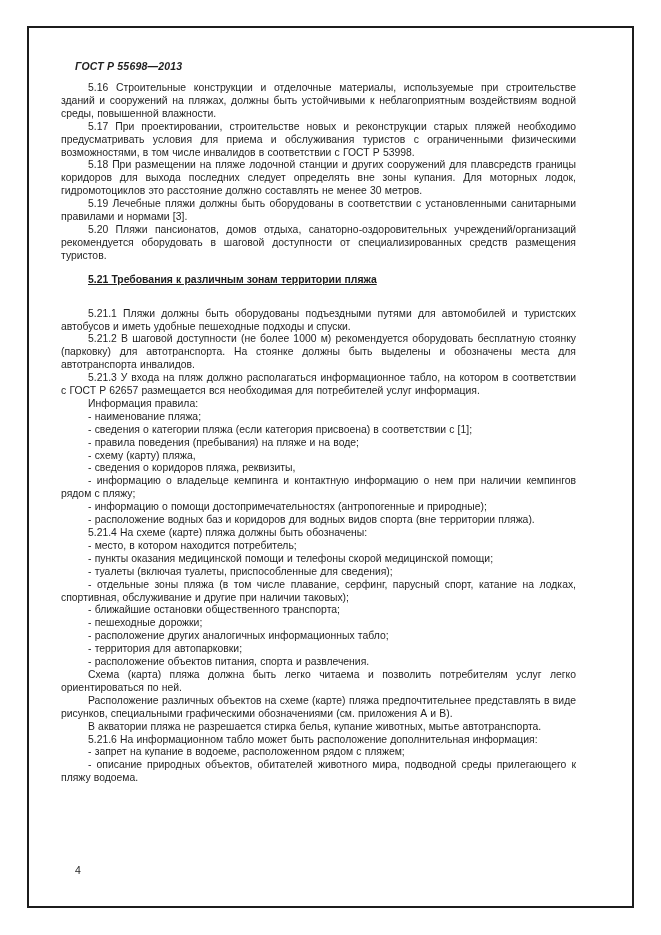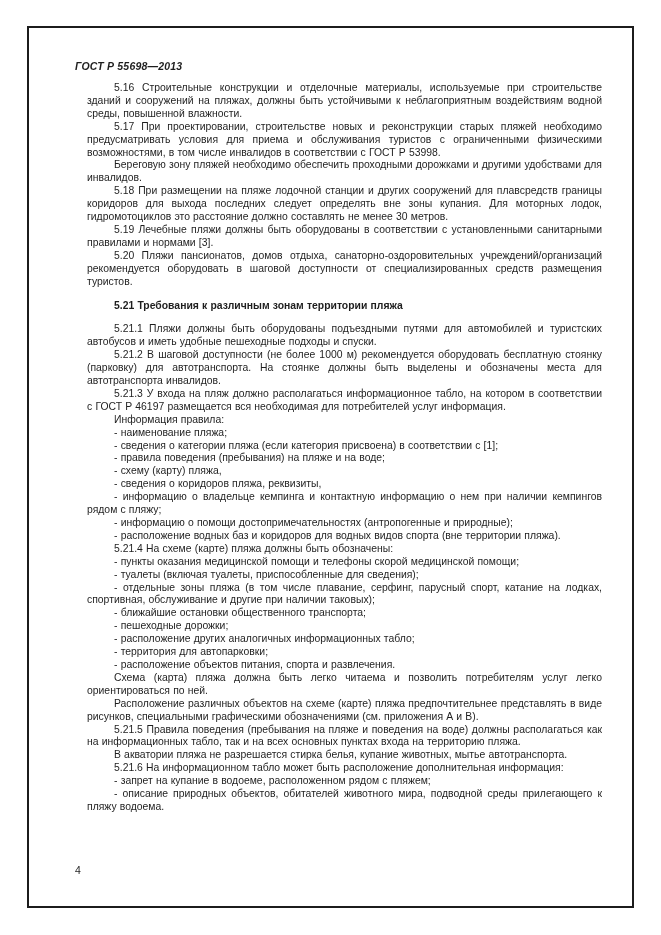--- a/index.html
+++ b/index.html
@@ -30,83 +30,83 @@
     left: 75px;
     top: 60px;
     font-size: 10.5px;
     font-weight: bold;
     color: #1e1e1e;
     letter-spacing: 0.2px;
     font-style: italic;
   }
   .content {
     position: absolute;
-    left: 87px;
+    left: 61px;
     top: 82px;
     width: 515px;
     color: #1e1e1e;
   }
   .para {
     font-size: 10.4px;
     line-height: 12.9px;
     text-align: justify;
     text-indent: 27px;
     color: #1e1e1e;
     word-spacing: 0.3px;
   }
   .para.heading {
     font-weight: bold;
-    margin: 11px 0 11px 0;
+    margin: 11px 0 21px 0;
     text-align: left;
+    text-decoration: underline;
   }
   .page-num {
     position: absolute;
     left: 75px;
     top: 864px;
     font-size: 10.5px;
     color: #1e1e1e;
   }
 </style>
 </head>
 <body>
 
 <div class="page">
   <div class="frame"></div>
   <div class="doc-header">ГОСТ Р 55698—2013</div>
   <div class="content">
       <p class="para text">5.16 Строительные конструкции и отделочные материалы, используемые при строительстве зданий и сооружений на пляжах, должны быть устойчивыми к неблагоприятным воздействиям водной среды, повышенной влажности.</p>
       <p class="para text">5.17 При проектировании, строительстве новых и реконструкции старых пляжей необходимо предусматривать условия для приема и обслуживания туристов с ограниченными физическими возможностями, в том числе инвалидов в соответствии с ГОСТ Р 53998.</p>
-      <p class="para text">Береговую зону пляжей необходимо обеспечить проходными дорожками и другими удобствами для инвалидов.</p>
       <p class="para text">5.18 При размещении на пляже лодочной станции и других сооружений для плавсредств границы коридоров для выхода последних следует определять вне зоны купания. Для моторных лодок, гидромотоциклов это расстояние должно составлять не менее 30 метров.</p>
       <p class="para text">5.19 Лечебные пляжи должны быть оборудованы в соответствии с установленными санитарными правилами и нормами [3].</p>
       <p class="para text">5.20 Пляжи пансионатов, домов отдыха, санаторно-оздоровительных учреждений/организаций рекомендуется оборудовать в шаговой доступности от специализированных средств размещения туристов.</p>
       <p class="para heading">5.21 Требования к различным зонам территории пляжа</p>
       <p class="para text">5.21.1 Пляжи должны быть оборудованы подъездными путями для автомобилей и туристских автобусов и иметь удобные пешеходные подходы и спуски.</p>
       <p class="para text">5.21.2 В шаговой доступности (не более 1000 м) рекомендуется оборудовать бесплатную стоянку (парковку) для автотранспорта. На стоянке должны быть выделены и обозначены места для автотранспорта инвалидов.</p>
-      <p class="para text">5.21.3 У входа на пляж должно располагаться информационное табло, на котором в соответствии с ГОСТ Р 46197 размещается вся необходимая для потребителей услуг информация.</p>
+      <p class="para text">5.21.3 У входа на пляж должно располагаться информационное табло, на котором в соответствии с ГОСТ Р 62657 размещается вся необходимая для потребителей услуг информация.</p>
       <p class="para text">Информация правила:</p>
       <p class="para list">- наименование пляжа;</p>
       <p class="para list">- сведения о категории пляжа (если категория присвоена) в соответствии с [1];</p>
       <p class="para list">- правила поведения (пребывания) на пляже и на воде;</p>
       <p class="para list">- схему (карту) пляжа,</p>
       <p class="para list">- сведения о коридоров пляжа, реквизиты,</p>
       <p class="para list">- информацию о владельце кемпинга и контактную информацию о нем при наличии кемпингов рядом с пляжу;</p>
       <p class="para list">- информацию о помощи достопримечательностях (антропогенные и природные);</p>
       <p class="para list">- расположение водных баз и коридоров для водных видов спорта (вне территории пляжа).</p>
       <p class="para text">5.21.4 На схеме (карте) пляжа должны быть обозначены:</p>
+      <p class="para list">- место, в котором находится потребитель;</p>
       <p class="para list">- пункты оказания медицинской помощи и телефоны скорой медицинской помощи;</p>
       <p class="para list">- туалеты (включая туалеты, приспособленные для сведения);</p>
       <p class="para list">- отдельные зоны пляжа (в том числе плавание, серфинг, парусный спорт, катание на лодках, спортивная, обслуживание и другие при наличии таковых);</p>
       <p class="para list">- ближайшие остановки общественного транспорта;</p>
       <p class="para list">- пешеходные дорожки;</p>
       <p class="para list">- расположение других аналогичных информационных табло;</p>
       <p class="para list">- территория для автопарковки;</p>
       <p class="para list">- расположение объектов питания, спорта и развлечения.</p>
       <p class="para text">Схема (карта) пляжа должна быть легко читаема и позволить потребителям услуг легко ориентироваться по ней.</p>
       <p class="para text">Расположение различных объектов на схеме (карте) пляжа предпочтительнее представлять в виде рисунков, специальными графическими обозначениями (см. приложения А и В).</p>
-      <p class="para text">5.21.5 Правила поведения (пребывания на пляже и поведения на воде) должны располагаться как на информационных табло, так и на всех основных пунктах входа на территорию пляжа.</p>
       <p class="para text">В акватории пляжа не разрешается стирка белья, купание животных, мытье автотранспорта.</p>
       <p class="para text">5.21.6 На информационном табло может быть расположение дополнительная информация:</p>
       <p class="para list">- запрет на купание в водоеме, расположенном рядом с пляжем;</p>
       <p class="para list">- описание природных объектов, обитателей животного мира, подводной среды прилегающего к пляжу водоема.</p>
     </div>
   <div class="page-num">4</div>
 </div>
 
 </body></html>

